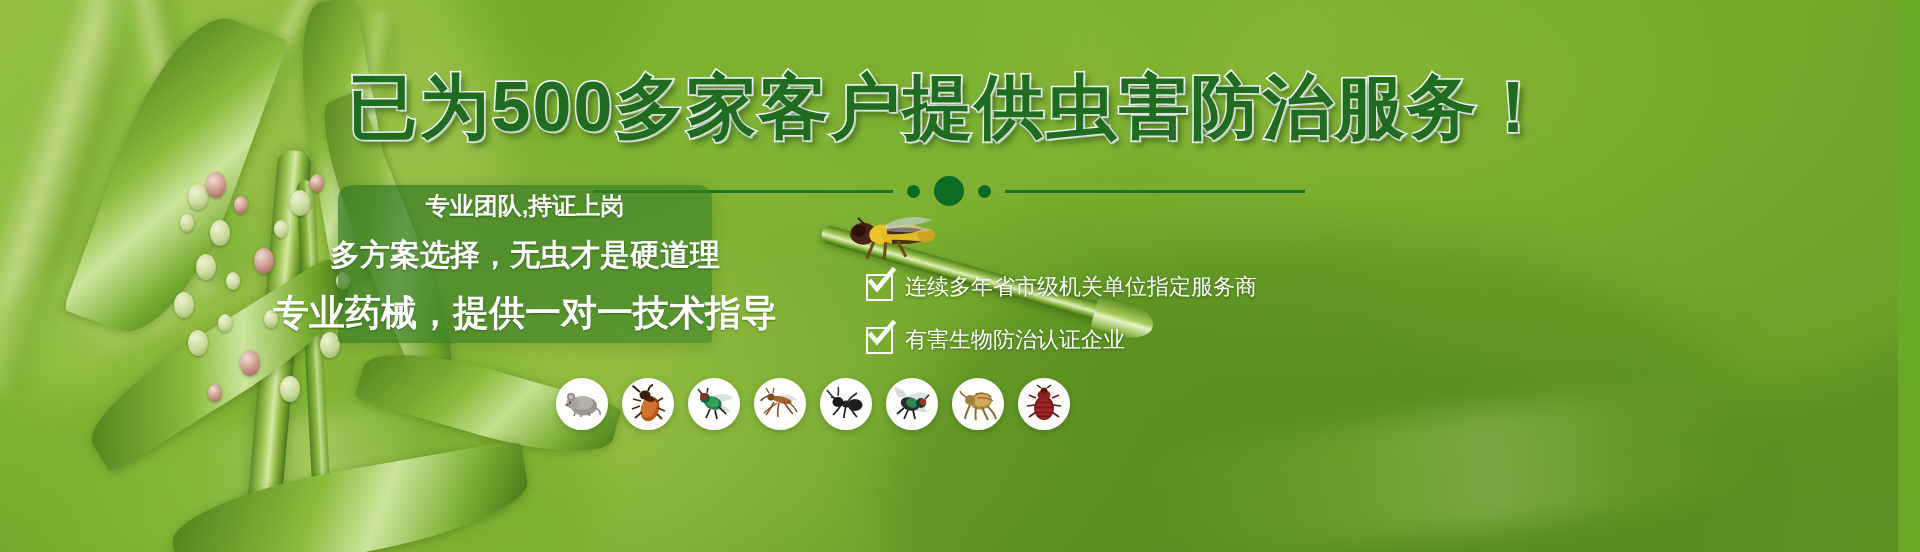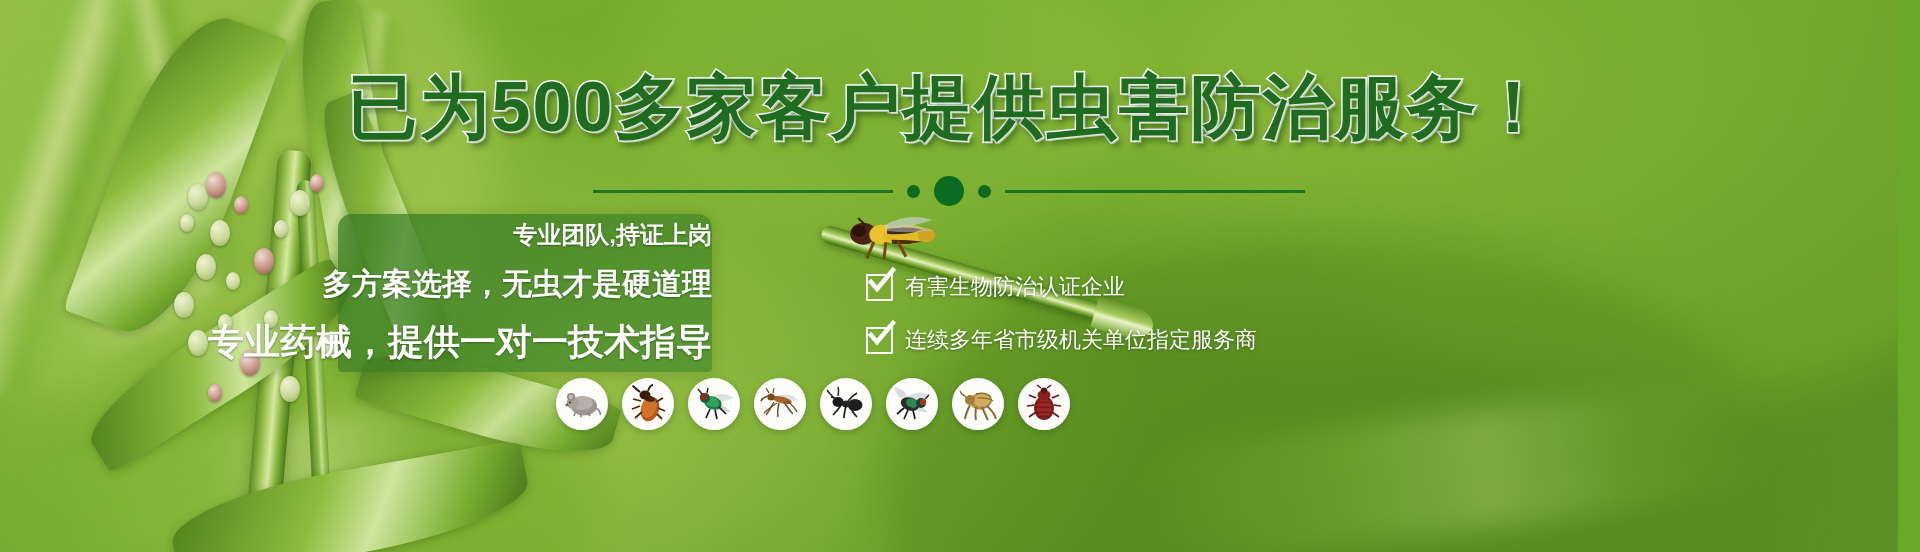--- a/index.html
+++ b/index.html
@@ -133,26 +133,26 @@
   .divider{
     position:absolute;left:0;right:0;top:176px;
     display:flex;align-items:center;justify-content:center;gap:14px;
   }
   .divider .line{width:300px;height:3px;background:#0c6b22;opacity:.85;}
   .divider .dot{width:13px;height:13px;border-radius:50%;background:#0c6b22;}
   .divider .dot.big{width:30px;height:30px;}
 
   
   .info-panel{
-    position:absolute;left:338px;top:214px;
+    position:absolute;left:338px;top:185px;
     width:374px;height:158px;
     background:linear-gradient(135deg,rgba(52,120,35,.72),rgba(60,132,40,.62));
     border-radius:14px 14px 4px 4px;
     display:flex;flex-direction:column;
-    align-items:flex-end;justify-content:center;
+    align-items:center;justify-content:center;
     gap:13px;
     box-shadow:0 2px 14px rgba(20,50,10,.18);
   }
   .info-line{
     color:#ffffff;
     font-weight:bold;
     white-space:nowrap;
     text-shadow:0 1px 2px rgba(10,40,5,.45);
     font-family:"Liberation Sans","DejaVu Sans",sans-serif;
   }
@@ -289,29 +289,29 @@
     <div class="info-line l3">专业药械，提供一对一技术指导</div>
   </div>
 
   <div class="checklist">
     <div class="check-item">
       <span class="check-box">
         <svg viewBox="0 0 30 30" xmlns="http://www.w3.org/2000/svg">
           <path d="M5 15 L11 22 L27 3" stroke="#ffffff" stroke-width="4.5" fill="none" stroke-linecap="square"></path>
         </svg>
       </span>
-      <span class="check-label">有害生物防治认证企业</span>
+      <span class="check-label">连续多年省市级机关单位指定服务商</span>
     </div>
     <div class="check-item">
       <span class="check-box">
         <svg viewBox="0 0 30 30" xmlns="http://www.w3.org/2000/svg">
           <path d="M5 15 L11 22 L27 3" stroke="#ffffff" stroke-width="4.5" fill="none" stroke-linecap="square"></path>
         </svg>
       </span>
-      <span class="check-label">连续多年省市级机关单位指定服务商</span>
+      <span class="check-label">有害生物防治认证企业</span>
     </div>
   </div>
 
   <div class="pest-row">
 
     <div class="pest">
       <svg viewBox="0 0 40 40" xmlns="http://www.w3.org/2000/svg">
         <ellipse cx="22" cy="22" rx="13" ry="9.5" fill="#9b9691"></ellipse>
         <ellipse cx="20" cy="19" rx="11" ry="7" fill="#b5b0aa"></ellipse>
         <ellipse cx="11" cy="19" rx="6.5" ry="6" fill="#a8a39d"></ellipse>

